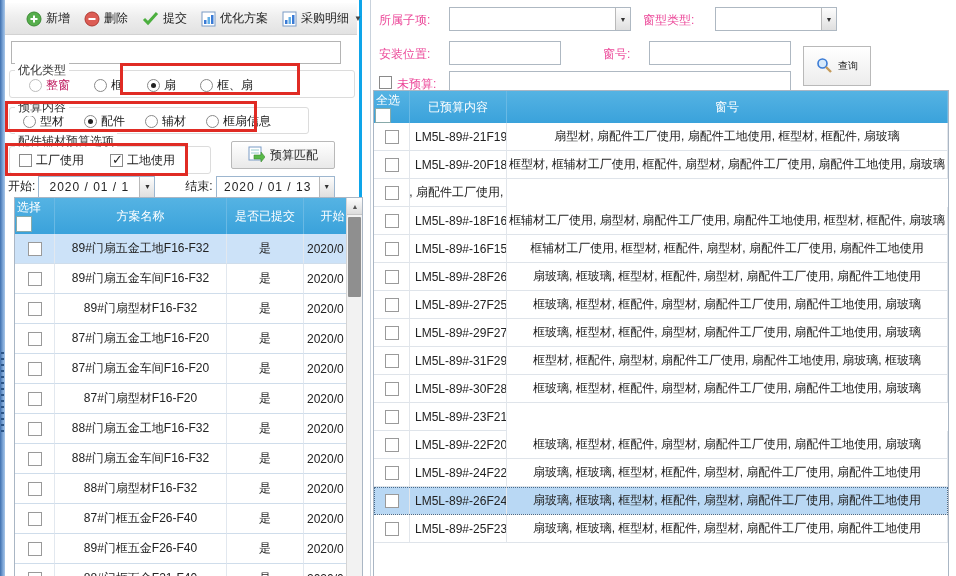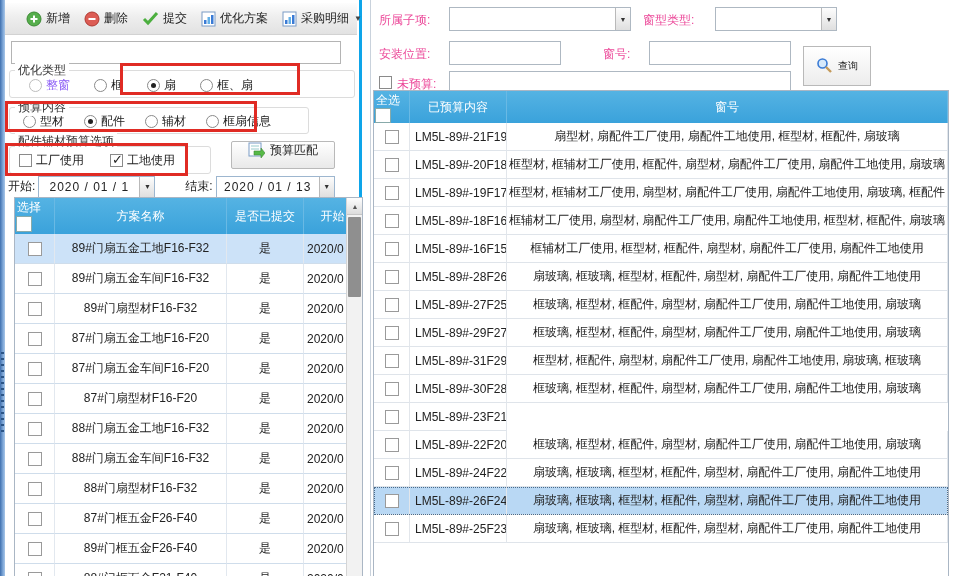--- a/index.html
+++ b/index.html
@@ -35,26 +35,26 @@
   .fs1-label { left:10px; top:62px; }
   .fs2 { left:4px; top:107px; width:300px; height:27px; }
   .fs2-label { left:10px; top:99px; }
   .fs3 { left:4px; top:146px; width:202px; height:28px; }
   .fs3-label { left:10px; top:133px; }
 
   .optrow { position:absolute; display:flex; align-items:center; }
   .opt { display:flex; align-items:center; gap:4px; white-space:nowrap; }
   .radio { width:13px; height:13px; border:1px solid #8a8a8a; border-radius:50%; background:#fff; position:relative; flex:0 0 13px; }
   .opt.checked .radio::after { content:""; position:absolute; left:3px; top:3px; width:5px; height:5px; border-radius:50%; background:#222; }
-  .opt.disabled { color:#8b5cf6; }
+  .opt.disabled { color:#be185d; }
   .opt.disabled .radio { border-color:#bdbdbd; }
   .cbx { width:13px; height:13px; border:1px solid #8a8a8a; background:#fff; position:relative; flex:0 0 13px; }
   .opt.checked .cbx::after { content:"✓"; position:absolute; left:1px; top:-3px; font-size:13px; font-weight:bold; color:#222; }
 
-  .match-btn { position:absolute; left:226px; top:141px; width:104px; height:28px; border:1px solid #b9b9b9; background:linear-gradient(#ffffff,#e9e9e9); display:flex; justify-content:center; gap:5px; border-radius:2px; }
+  .match-btn { position:absolute; left:226px; top:141px; width:104px; height:28px; border:1px solid #b9b9b9; background:linear-gradient(#ffffff,#e9e9e9); display:flex; align-items:center; justify-content:center; gap:5px; border-radius:2px; }
 
   .daterow { position:absolute; left:0; top:175px; width:352px; height:23px; display:flex; align-items:center; }
   .dlabel { margin-left:3px; white-space:nowrap; }
   .dpicker { display:flex; align-items:stretch; border:1px solid #9db6cf; background:#fff; height:22px; margin-left:3px; }
   .dval { display:flex; align-items:center; padding:0 6px; letter-spacing:1px; }
   .dbtn { width:15px; display:flex; align-items:center; justify-content:center; background:linear-gradient(#fdfdfd,#dfdfdf); border-left:1px solid #b9b9b9; font-size:7px; color:#333; }
   .dp1 { width:117px; } .dp2 { width:119px; } .dp1 .dval,.dp2 .dval { flex:1; justify-content:center; padding:0; }
   .dl2 { margin-left:30px; }
 
   
@@ -443,21 +443,20 @@
               <span class="cb gray"></span>
             </div>
             <div class="rc c-no">LM5L-89#-20F18</div>
             <div class="rc">框型材, 框辅材工厂使用, 框配件, 扇型材, 扇配件工厂使用, 扇配件工地使用, 扇玻璃</div>
           </div>
 
           <div class="rrow">
             <div class="rc">
               <span class="cb gray"></span>
             </div>
-            <div class="rc c-no">LM5L-89#-19F17</div>
             <div class="rc">框型材, 框辅材工厂使用, 扇型材, 扇配件工厂使用, 扇配件工地使用, 扇玻璃, 框配件</div>
           </div>
 
           <div class="rrow">
             <div class="rc">
               <span class="cb gray"></span>
             </div>
             <div class="rc c-no">LM5L-89#-18F16</div>
             <div class="rc">框辅材工厂使用, 扇型材, 扇配件工厂使用, 扇配件工地使用, 框型材, 框配件, 扇玻璃</div>
           </div>

